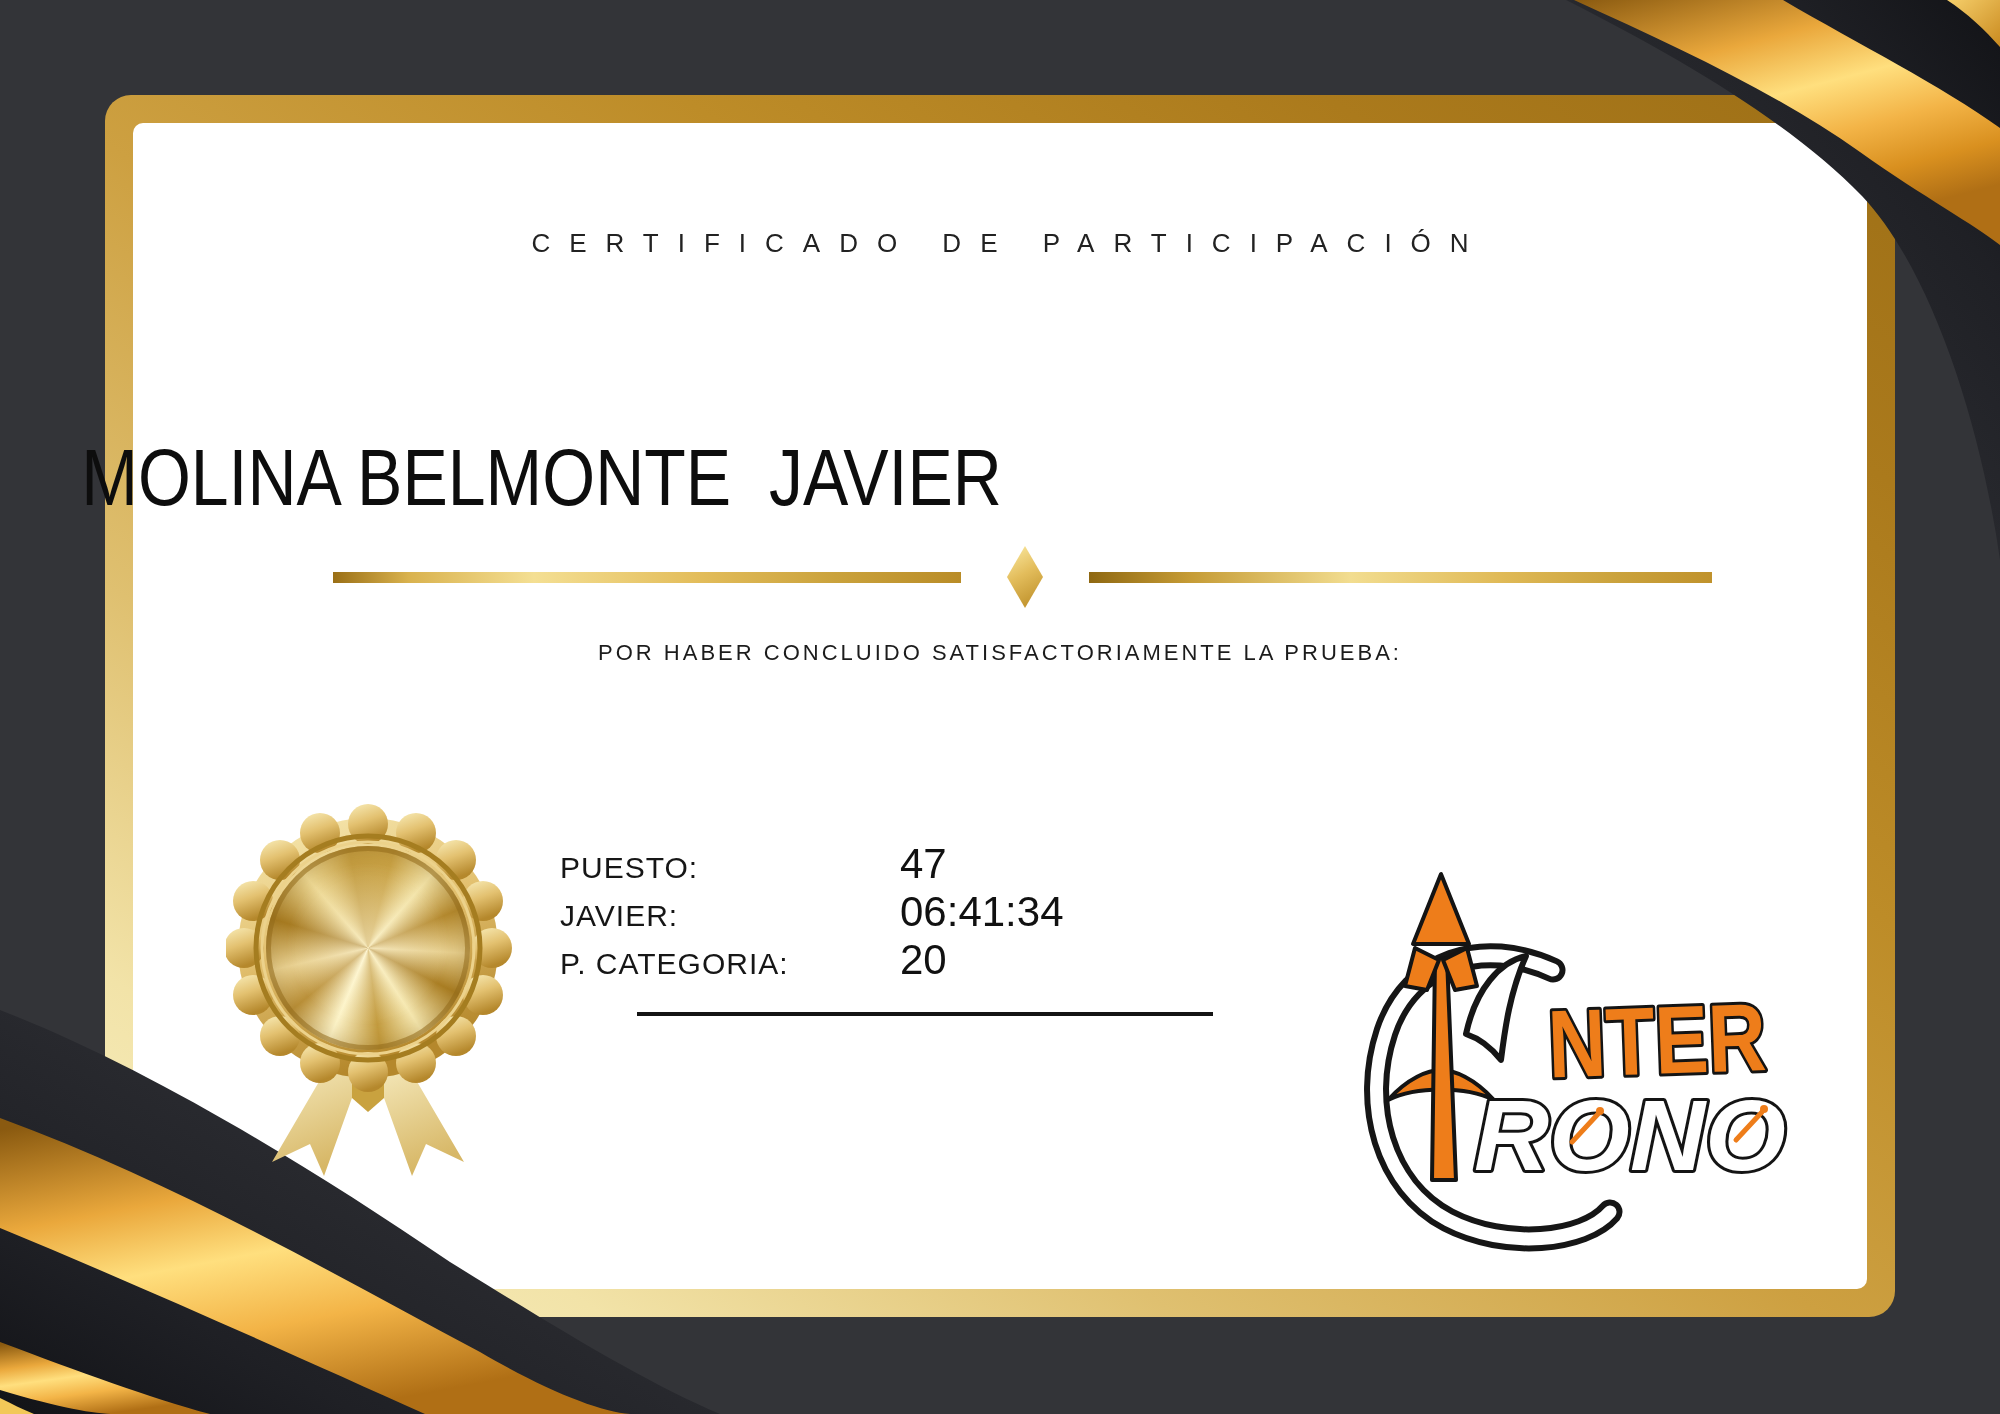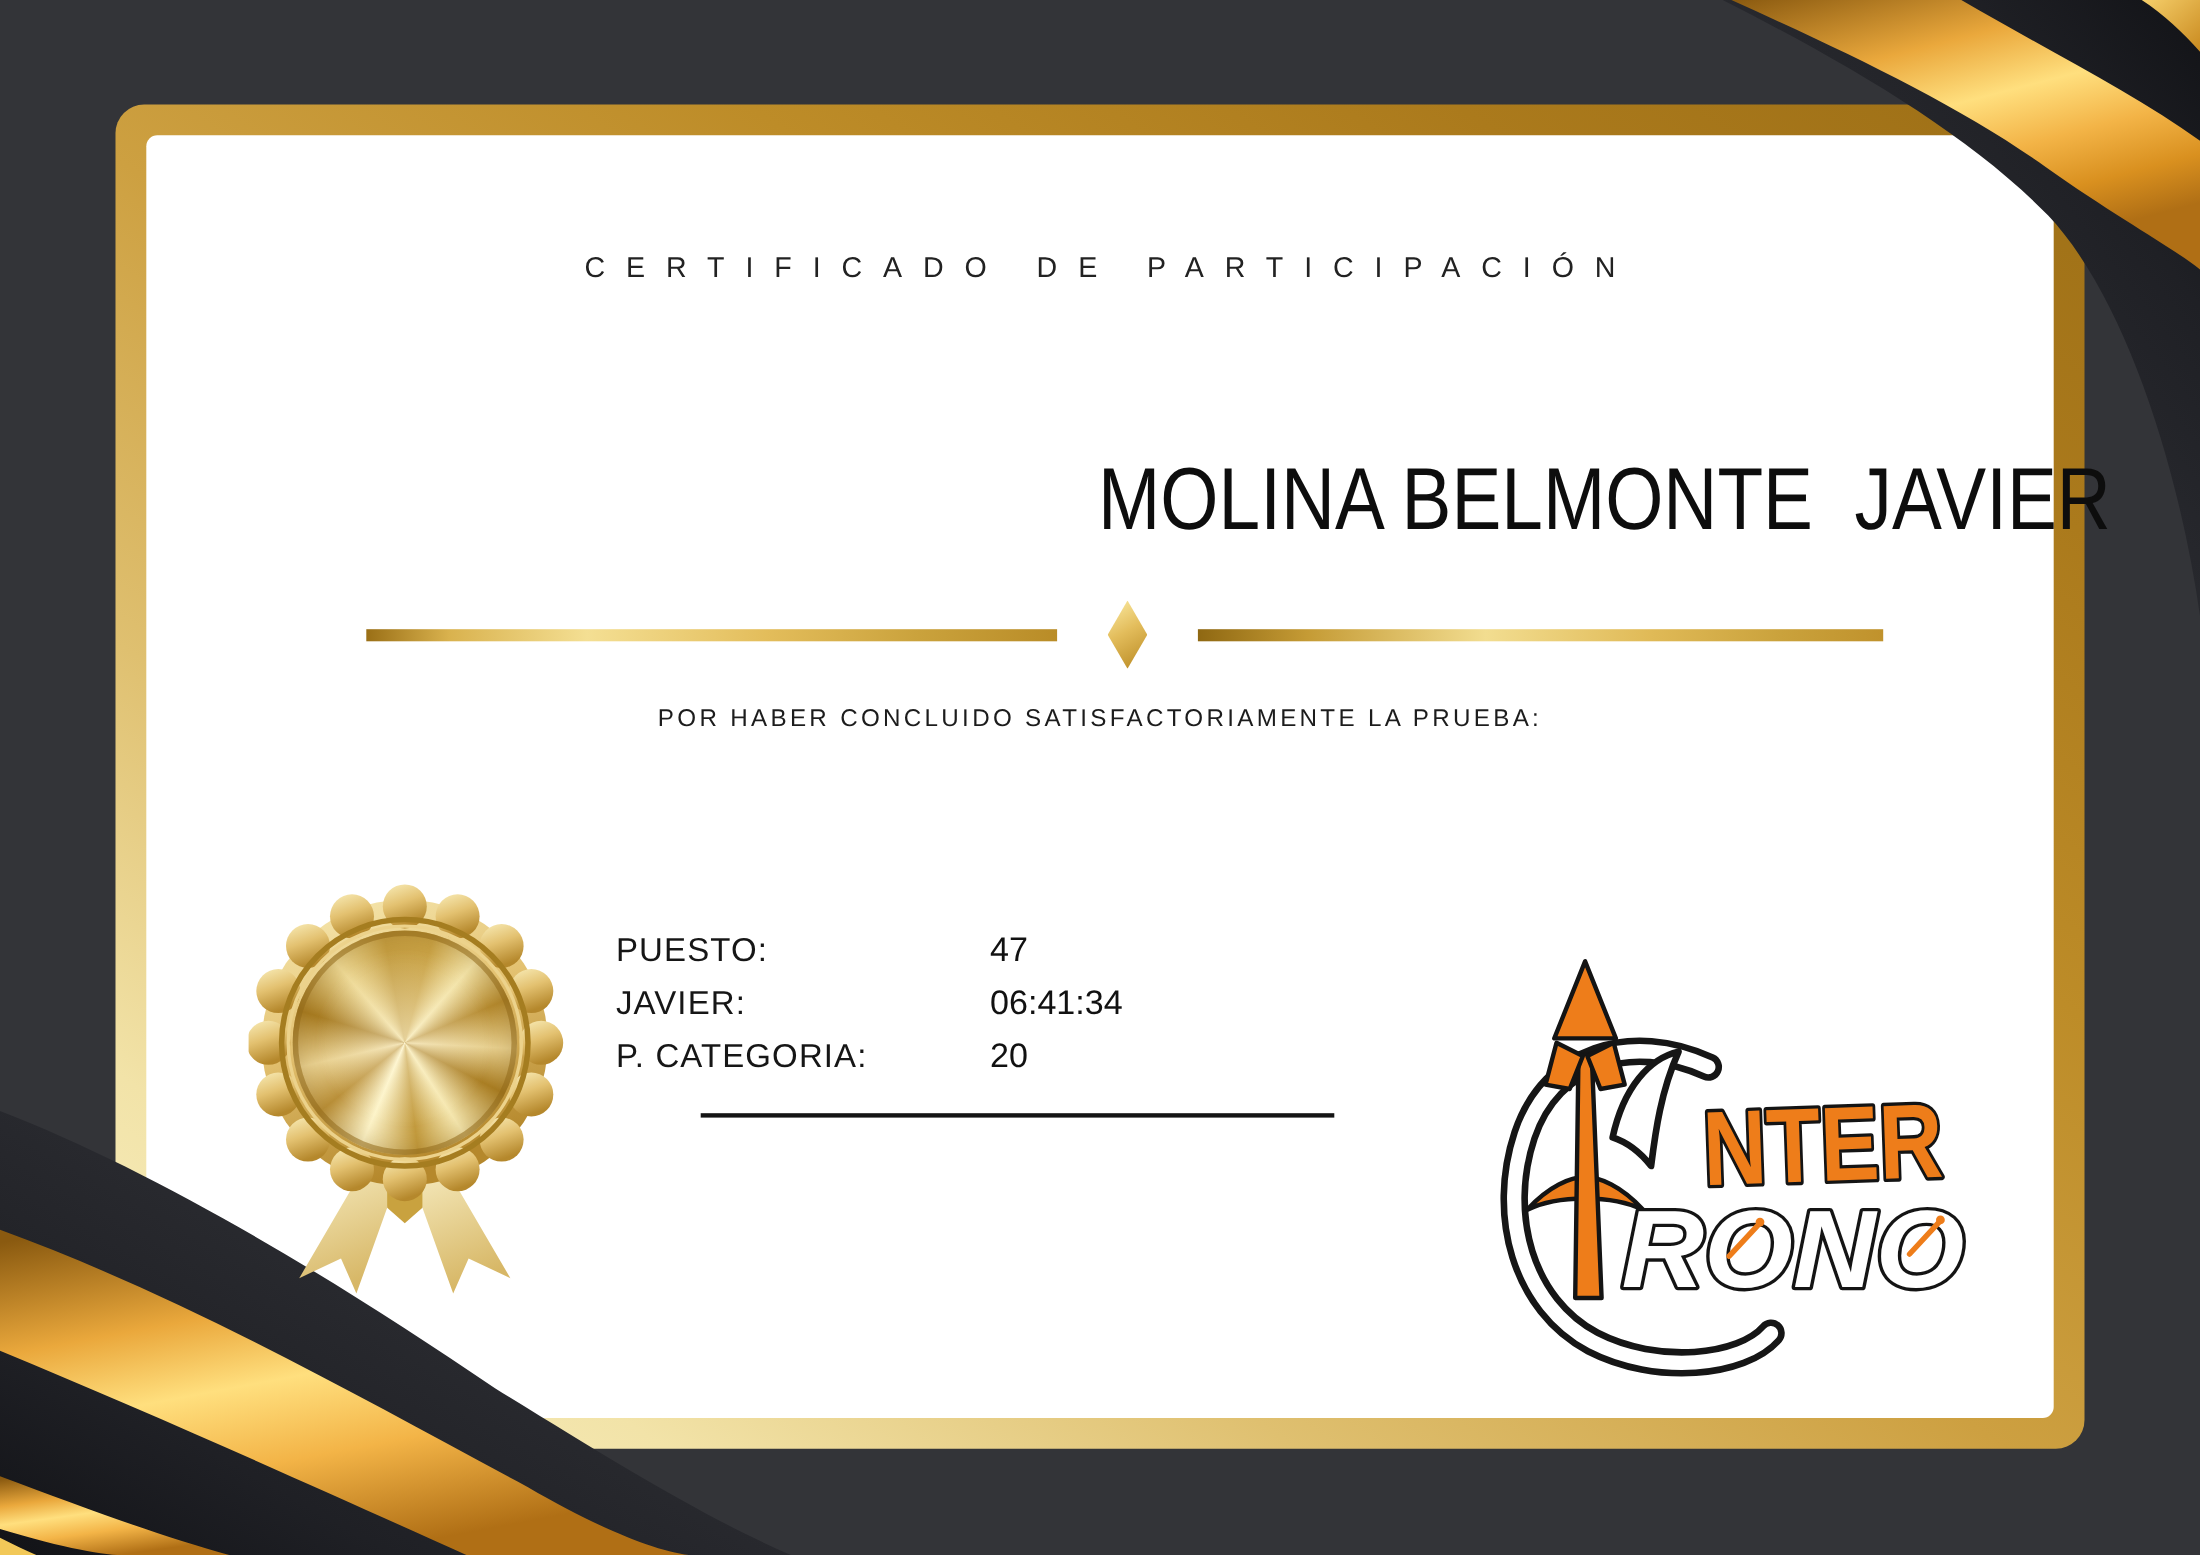--- a/index.html
+++ b/index.html
@@ -23,21 +23,21 @@
   .corner{position:absolute;pointer-events:none;}
   .corner.tr{top:0;right:0;}
   .corner.bl{left:0;bottom:0;}
   
   .title{
     position:absolute;left:0;top:228px;width:100%;text-align:center;
     font-size:26px;letter-spacing:19px;color:#222;font-weight:400;
     text-indent:19px;
   }
   .name{
-    position:absolute;left:0;top:408px;width:100%;text-align:right;
+    position:absolute;left:0;top:432px;width:100%;text-align:left;
     font-size:80px;color:#0d0d0d;font-weight:400;white-space:pre;
   }
   .name span{display:inline-block;transform:scaleX(.85);transform-origin:50% 50%;}
   .statement{
     position:absolute;left:0;top:640px;width:100%;text-align:center;
     font-size:22px;letter-spacing:3px;color:#1c1c1c;
   }
   
   .divider{
     position:absolute;left:333px;top:546px;width:1379px;height:62px;
@@ -54,21 +54,21 @@
   }
   .divider .diamond{
     width:36px;height:62px;margin:0 24px;
     clip-path:polygon(50% 0,100% 50%,50% 100%,0 50%);
     background:linear-gradient(150deg,#f6e194 10%,#e3bd5c 45%,#c0922c 90%);
   }
   
   .fields{position:absolute;left:560px;top:840px;}
   .frow{display:flex;align-items:baseline;height:48px;line-height:48px;}
   .flabel{width:310px;text-align:left;font-size:30px;letter-spacing:1px;color:#161616;}
-  .fvalue{margin-left:30px;font-size:31px;color:#111;}
+  .fvalue{margin-left:30px;font-size:42px;color:#111;}
   .sigline{position:absolute;left:637px;top:1012px;width:576px;height:4px;background:#141414;}
   
   .medal{position:absolute;left:226px;top:800px;width:290px;height:382px;}
   .medal svg{position:absolute;left:0;top:0;}
   .disc{
     position:absolute;left:40px;top:46px;width:204px;height:204px;border-radius:50%;
     background:conic-gradient(from 15deg,
       #c9a245 0deg,#f3e3a7 26deg,#b58a2f 52deg,#e7cf8e 78deg,#ab7f24 102deg,
       #f6e8b0 132deg,#c39b3e 158deg,#fdf4c9 188deg,#bb913a 216deg,#e9d191 242deg,
       #a87c22 272deg,#eed995 304deg,#c49d41 334deg,#c9a245 360deg);

